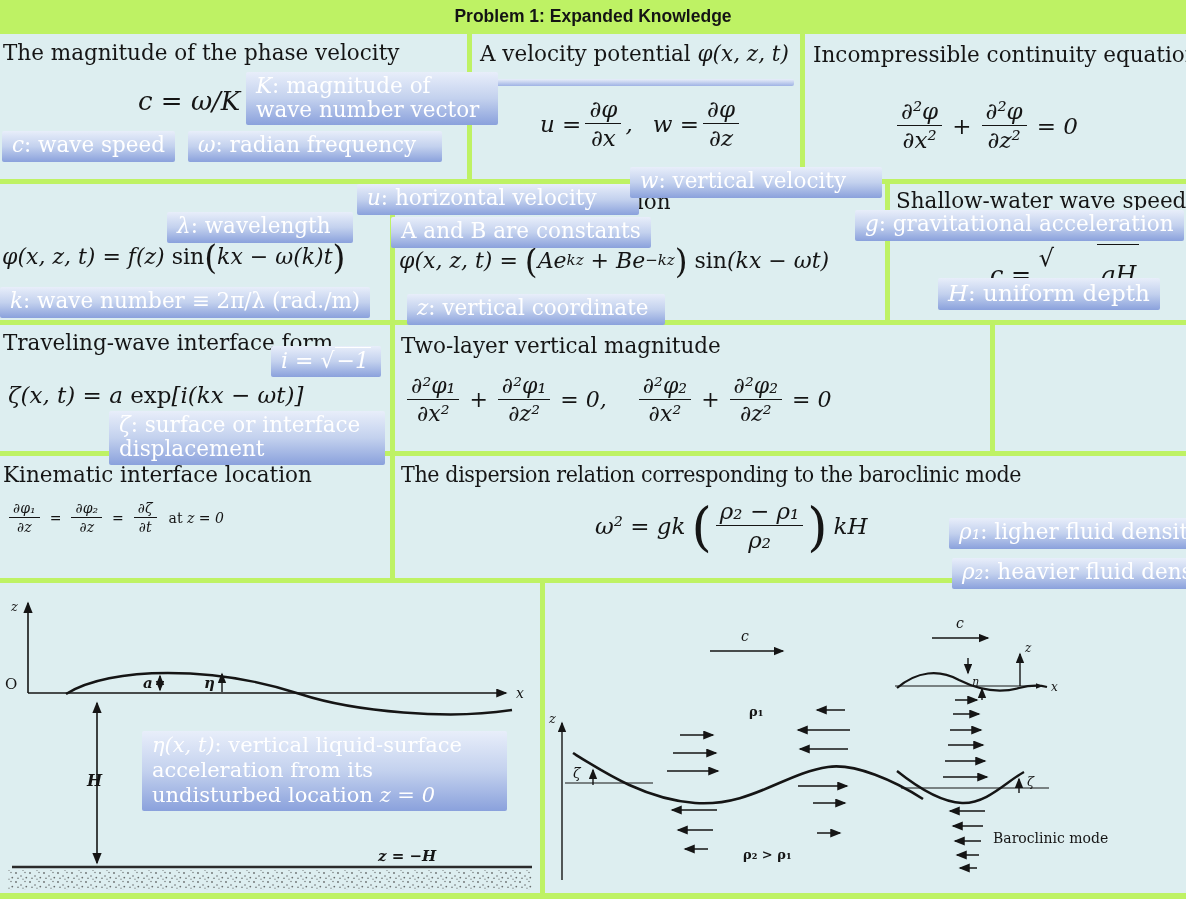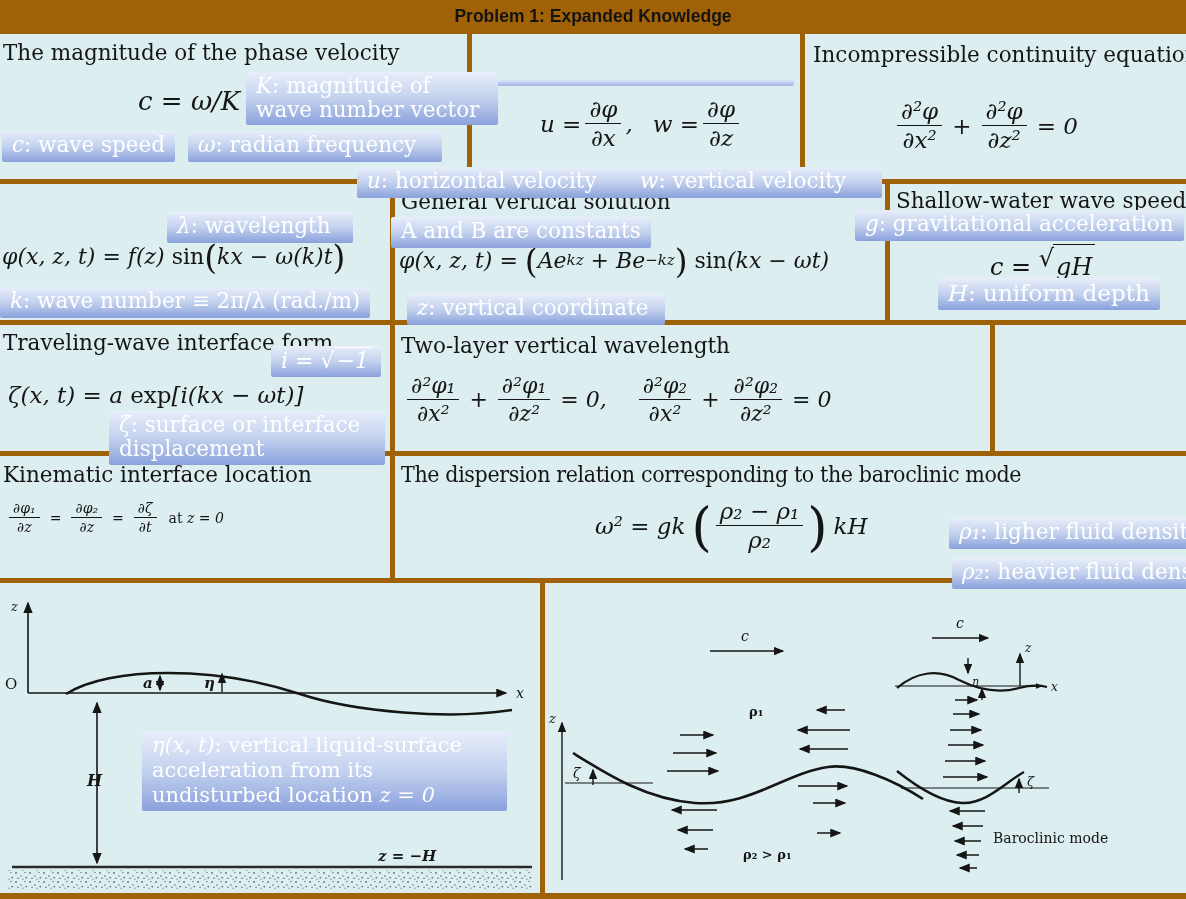--- a/index.html
+++ b/index.html
@@ -1,33 +1,33 @@
 <!DOCTYPE html>
 <html><head>
 <meta charset="utf-8">
 <style>
   html,body { margin:0; padding:0; background:#fff; }
-  #page { position:relative; width:1186px; height:899px; background:#a16207;
+  #page { position:relative; width:1186px; height:899px; background:#bef264;
           font-family:"DejaVu Serif", serif; color:#151515; overflow:hidden; }
   .pagetitle { position:absolute; left:0; top:6px; width:100%; text-align:center;
                font-family:"Liberation Sans", sans-serif; font-weight:700; font-size:17.5px; color:#141414; }
   .panel { position:absolute; background:#ddeef0; }
   .ptitle { position:absolute; font-size:21.5px; color:#151515; white-space:nowrap; }
   .cond { letter-spacing:-0.4px; transform:scaleX(0.96); transform-origin:left top; display:inline-block; }
   .math { font-style:italic; }
   .rm { font-style:normal; }
   .eqrow { position:absolute; display:flex; align-items:center; font-style:italic; white-space:pre; }
   .frac { display:inline-flex; flex-direction:column; align-items:center; margin:0 4px; line-height:1.15; }
   .frac .fn { padding:0 4px 1px; border-bottom:1.6px solid #151515; }
   .frac .fd { padding:1px 4px 0; }
   .op { margin:0 6px; }
   .sup { font-size:0.68em; vertical-align:7px; font-style:italic; }
   .sqrt { display:inline-flex; align-items:flex-start; }
   .sqsym { font-style:normal; margin-right:-1px; }
-  .rad { border-top:1.7px solid; padding:8px 3px; }
+  .rad { border-top:1.7px solid; padding:16px 3px;margin-left:44px; }
   .bp1 { font-style:normal; font-size:33px; line-height:0.85; transform:translateY(2px); }
   .bp2 { font-style:normal; font-size:52px; line-height:0.8; font-weight:300; transform:translateY(2px); }
   .hl { position:absolute; z-index:6; color:#fff; font-size:21.5px; line-height:1.15;
         padding:2px 10px 4px; border-radius:2px;
         background:linear-gradient(180deg,#e8eefa 0%,#c3d1ee 50%,#8aa1dc 100%); white-space:nowrap; }
   .hl .it { font-style:italic; }
   .ubar { position:absolute; height:7px; border-radius:2px;
           background:linear-gradient(180deg,#e8eefa 0%,#9fb3e4 100%); }
   .fig { position:absolute; }
   svg text { fill:#151515; font-family:"DejaVu Serif", serif; }
@@ -42,20 +42,21 @@
   <div class="pagetitle">Problem 1: Expanded Knowledge</div>
 
   <div class="panel" style="left:0;top:34px;width:467px;height:145px">
     <div class="ptitle" style="left:3px;top:6px">The magnitude of the phase velocity</div>
     <div class="eqrow" style="left:138px;top:52px;font-size:26px">
       <span>c = ω/K</span>
     </div>
   </div>
 
   <div class="panel" style="left:472px;top:34px;width:328px;height:145px">
+    <div class="ptitle" style="left:8px;top:7px"><span class="rm">A velocity potential </span><span class="math">φ(x, z, t)</span></div>
     <div class="ubar" style="left:5px;top:45px;width:317px"></div>
     <div class="eqrow" style="left:68px;top:62px;font-size:23px">
       <span>u =</span>
       <span class="frac"><span class="fn">∂φ</span><span class="fd">∂x</span></span>
       <span style="margin-right:20px">,</span>
       <span>w =</span>
       <span class="frac"><span class="fn">∂φ</span><span class="fd">∂z</span></span>
     </div>
   </div>
 
@@ -91,21 +92,21 @@
   </div>
 
   <div class="panel" style="left:0;top:325px;width:390px;height:126px">
     <div class="ptitle rm" style="left:3px;top:5px">Traveling-wave interface form</div>
     <div class="eqrow" style="left:8px;top:57px;font-size:23px">
       <span>ζ(x, t) = a </span><span class="rm">exp</span><span>[i(kx − ωt)]</span>
     </div>
   </div>
 
   <div class="panel" style="left:395px;top:325px;width:595px;height:126px">
-    <div class="ptitle rm" style="left:6px;top:8px">Two-layer vertical wavelength</div>
+    <div class="ptitle rm" style="left:6px;top:8px">Two-layer vertical magnitude</div>
     <div class="eqrow" style="left:8px;top:48px;font-size:22px">
       <span class="frac"><span class="fn">∂²φ₁</span><span class="fd">∂x²</span></span>
       <span class="op rm">+</span>
       <span class="frac"><span class="fn">∂²φ₁</span><span class="fd">∂z²</span></span>
       <span class="op" style="margin-right:28px">= 0,</span>
       <span class="frac"><span class="fn">∂²φ₂</span><span class="fd">∂x²</span></span>
       <span class="op rm">+</span>
       <span class="frac"><span class="fn">∂²φ₂</span><span class="fd">∂z²</span></span>
       <span class="op">= 0</span>
     </div>
@@ -133,21 +134,21 @@
       <span class="bp2" style="margin-left:6px">(</span>
       <span class="frac"><span class="fn">ρ₂ − ρ₁</span><span class="fd">ρ₂</span></span>
       <span class="bp2" style="margin-right:6px">)</span>
       <span>kH</span>
     </div>
   </div>
 
   <div class="hl" style="left:246px;top:72px;white-space:normal;width:232px;line-height:1.1"><span class="it">K</span><span>: magnitude of</span><br><span>wave number vector</span></div>
   <div class="hl" style="left:2px;top:131px"><span class="it">c</span><span>: wave speed</span></div>
   <div class="hl" style="left:188px;top:131px;padding-right:26px"><span class="it">ω</span><span>: radian frequency</span></div>
-  <div class="hl" style="left:357px;top:167px;padding-right:42px"><span class="it">u</span><span>: horizontal velocity</span></div>
+  <div class="hl" style="left:357px;top:184px;padding-right:42px"><span class="it">u</span><span>: horizontal velocity</span></div>
   <div class="hl" style="left:630px;top:167px;padding-right:36px"><span class="it">w</span><span>: vertical velocity</span></div>
   <div class="hl" style="left:167px;top:212px;padding-right:22px"><span class="it">λ</span><span>: wavelength</span></div>
   <div class="hl" style="left:0;top:287px"><span class="it">k</span><span>: wave number ≡ 2π/λ (rad./m)</span></div>
   <div class="hl" style="left:391px;top:217px"><span>A and B are constants</span></div>
   <div class="hl" style="left:407px;top:294px;padding-right:16px"><span class="it">z</span><span>: vertical coordinate</span></div>
   <div class="hl" style="left:855px;top:210px"><span class="it">g</span><span>: gravitational acceleration</span></div>
   <div class="hl" style="left:938px;top:278px;font-size:23px"><span class="it">H</span><span>: uniform depth</span></div>
   <div class="hl" style="left:271px;top:346px;font-size:22px"><span class="it">i = </span><span>√</span><span class="it" style="border-top:1.5px solid;padding:0 2px">−1</span></div>
   <div class="hl" style="left:109px;top:411px;white-space:normal;width:256px;line-height:1.12"><span class="it">ζ</span><span>: surface or interface</span><br><span>displacement</span></div>
   <div class="hl" style="left:949px;top:518px"><span class="it">ρ₁</span><span>: ligher fluid density</span></div>

